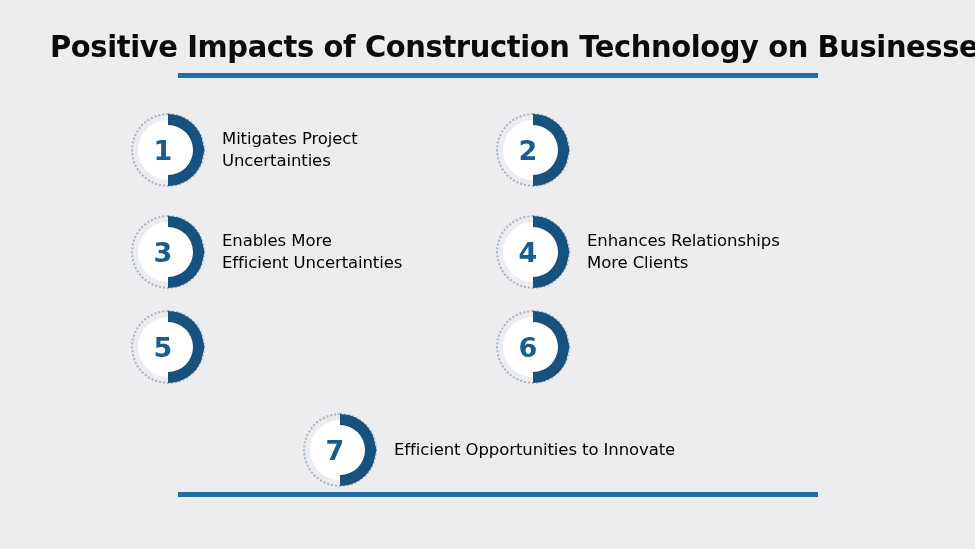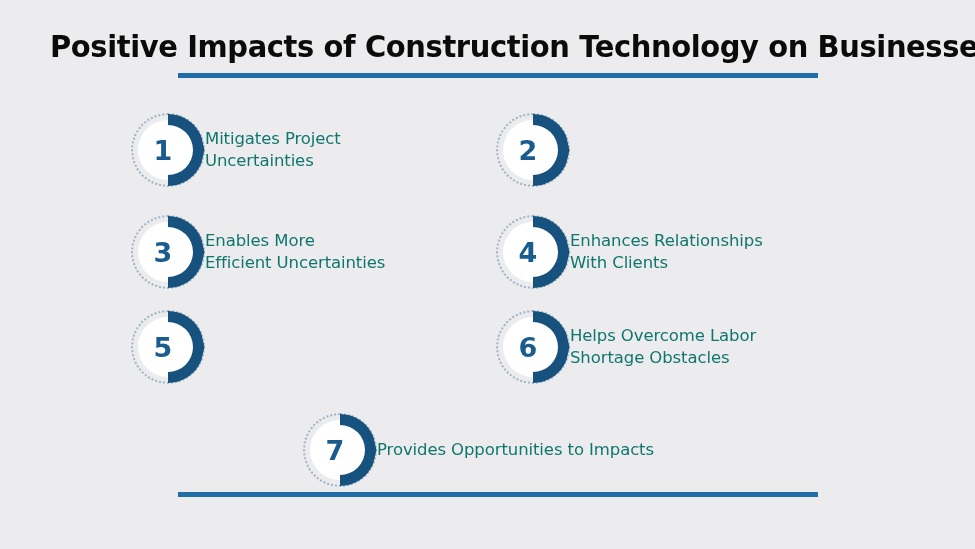--- a/index.html
+++ b/index.html
@@ -117,24 +117,25 @@
     font-size: 27px;
     font-weight: 700;
     color: #1a5c8e;
     line-height: 1;
     padding-left: 2px;
     box-sizing: border-box;
   }
 
   
   .label {
+    margin-left: 17px;
     font-family: "DejaVu Sans", "Liberation Sans", sans-serif;
     font-size: 16.5px;
     line-height: 22px;
-    color: #0f766e;
+    color: #000000;
     white-space: pre-line;
     letter-spacing: -0.1px;
   }
 </style>
 </head>
 <body>
 
 <div class="slide">
 
   <div class="title">Positive Impacts of Construction Technology on Businesses</div>
@@ -184,21 +185,21 @@
     <div class="item item-4">
       <div class="badge">
         <div class="ring"></div>
         <div class="disc"></div>
         <svg class="arc" viewBox="0 0 74 74">
           <path d="M37 1 A36 36 0 0 1 70.4 23.7 L73.5 37 L70.4 50.3 A36 36 0 0 1 37 73 L37 62 A25 25 0 0 0 37 12 Z" fill="#17517d"></path>
         </svg>
         <div class="num">4</div>
       </div>
       <div class="label">Enhances Relationships
-With Clients</div>
+More Clients</div>
     </div>
 
     <div class="item item-5">
       <div class="badge">
         <div class="ring"></div>
         <div class="disc"></div>
         <svg class="arc" viewBox="0 0 74 74">
           <path d="M37 1 A36 36 0 0 1 70.4 23.7 L73.5 37 L70.4 50.3 A36 36 0 0 1 37 73 L37 62 A25 25 0 0 0 37 12 Z" fill="#17517d"></path>
         </svg>
         <div class="num">5</div>
@@ -207,30 +208,28 @@
 
     <div class="item item-6">
       <div class="badge">
         <div class="ring"></div>
         <div class="disc"></div>
         <svg class="arc" viewBox="0 0 74 74">
           <path d="M37 1 A36 36 0 0 1 70.4 23.7 L73.5 37 L70.4 50.3 A36 36 0 0 1 37 73 L37 62 A25 25 0 0 0 37 12 Z" fill="#17517d"></path>
         </svg>
         <div class="num">6</div>
       </div>
-      <div class="label">Helps Overcome Labor
-Shortage Obstacles</div>
     </div>
 
     <div class="item item-7">
       <div class="badge">
         <div class="ring"></div>
         <div class="disc"></div>
         <svg class="arc" viewBox="0 0 74 74">
           <path d="M37 1 A36 36 0 0 1 70.4 23.7 L73.5 37 L70.4 50.3 A36 36 0 0 1 37 73 L37 62 A25 25 0 0 0 37 12 Z" fill="#17517d"></path>
         </svg>
         <div class="num">7</div>
       </div>
-      <div class="label">Provides Opportunities to Impacts</div>
+      <div class="label">Efficient Opportunities to Innovate</div>
     </div>
 
   </div>
 </div>
 
 </body></html>

